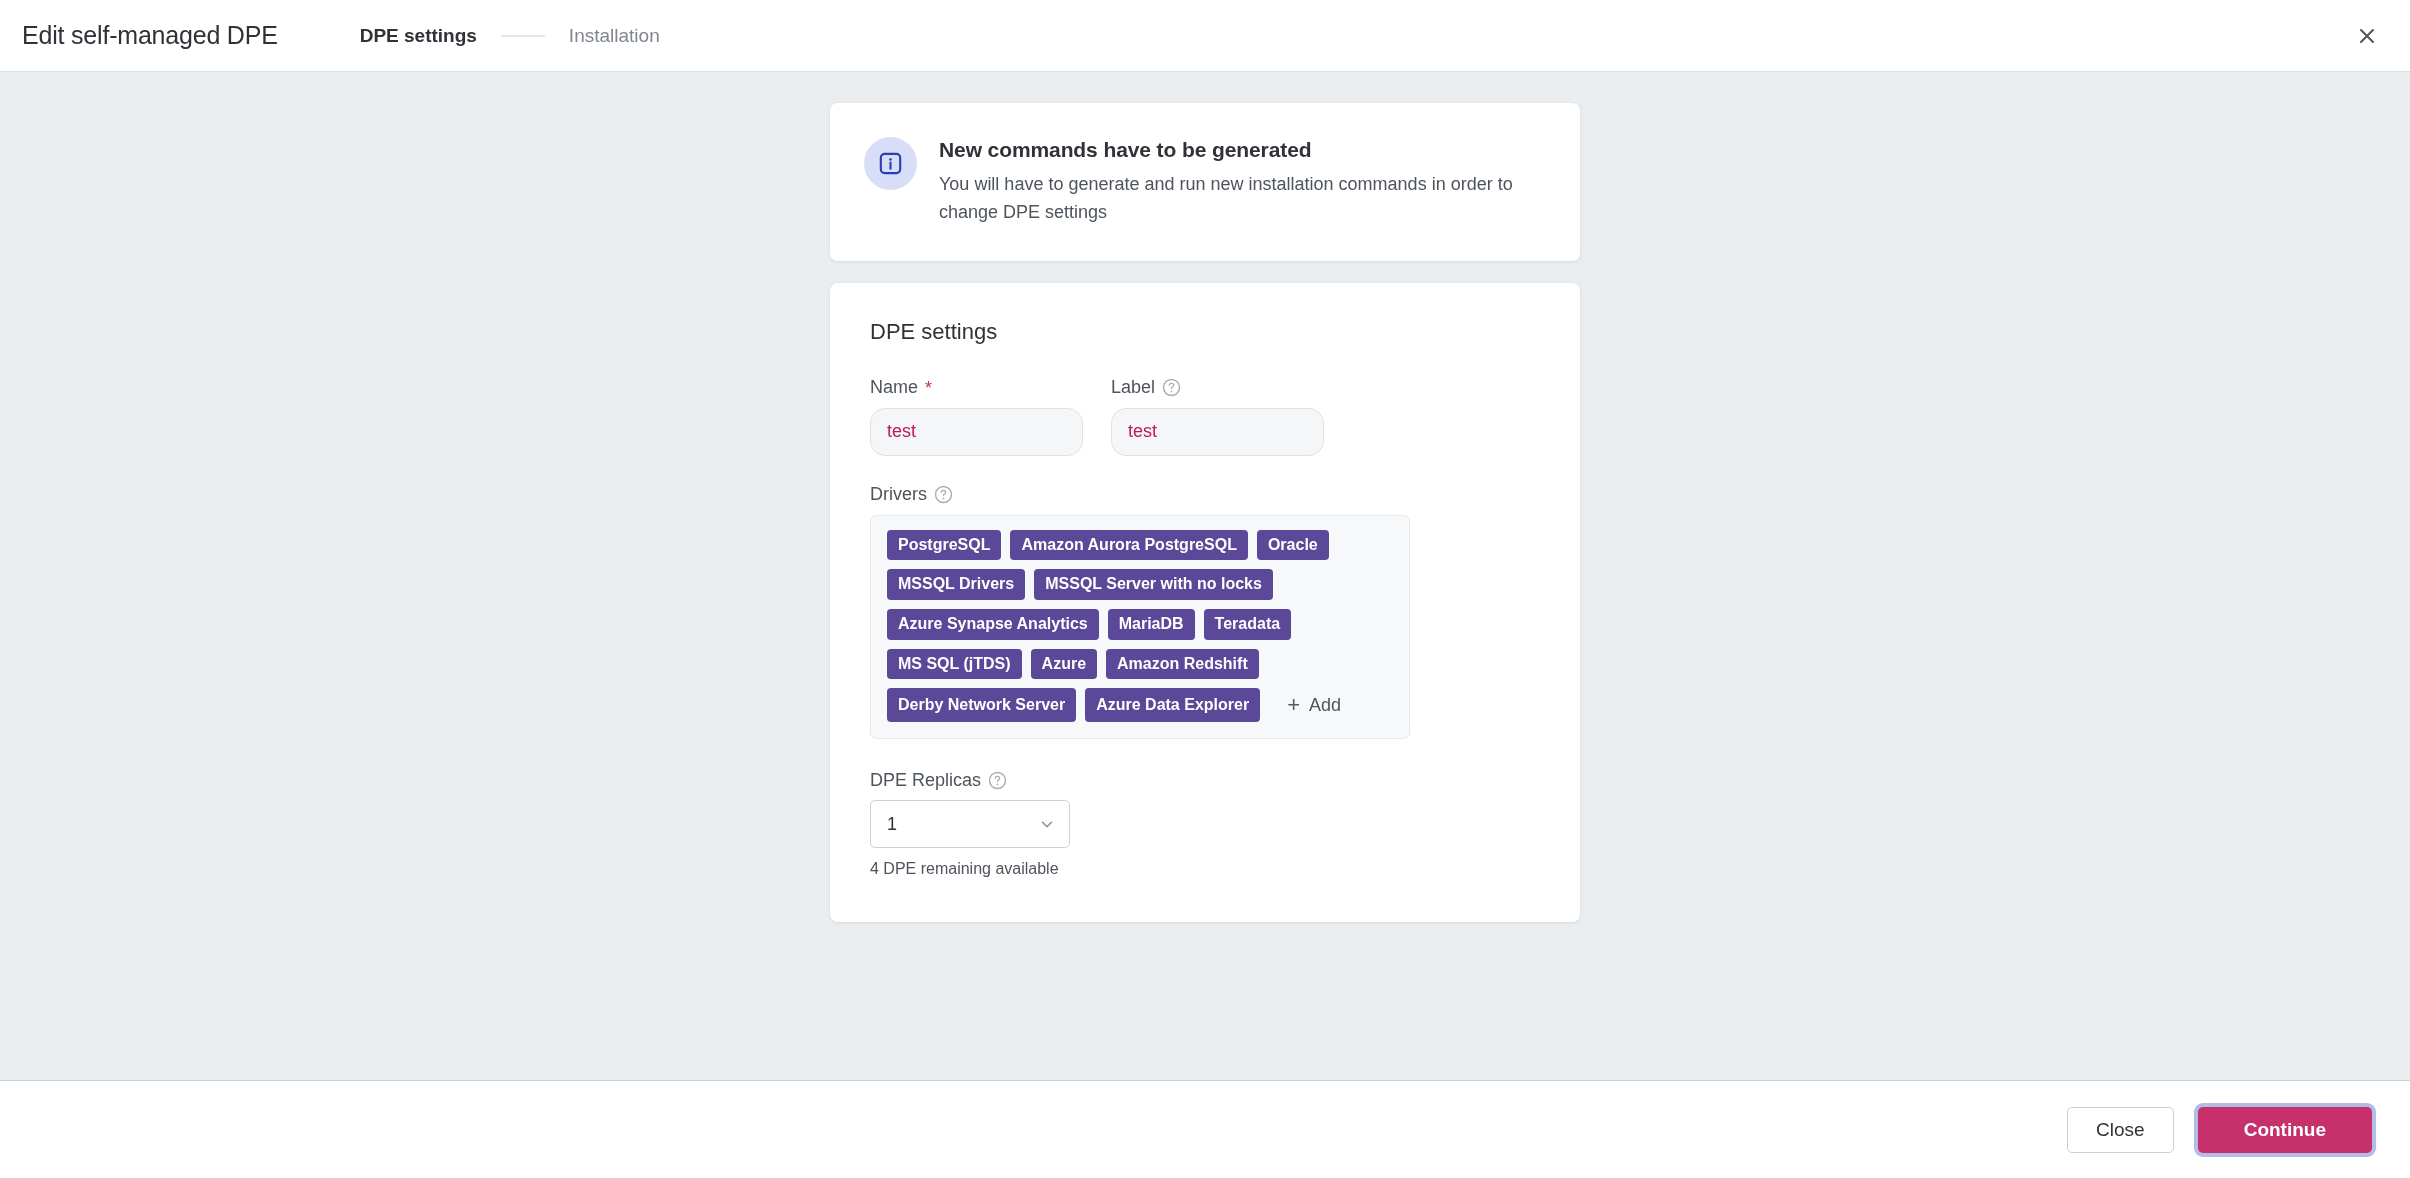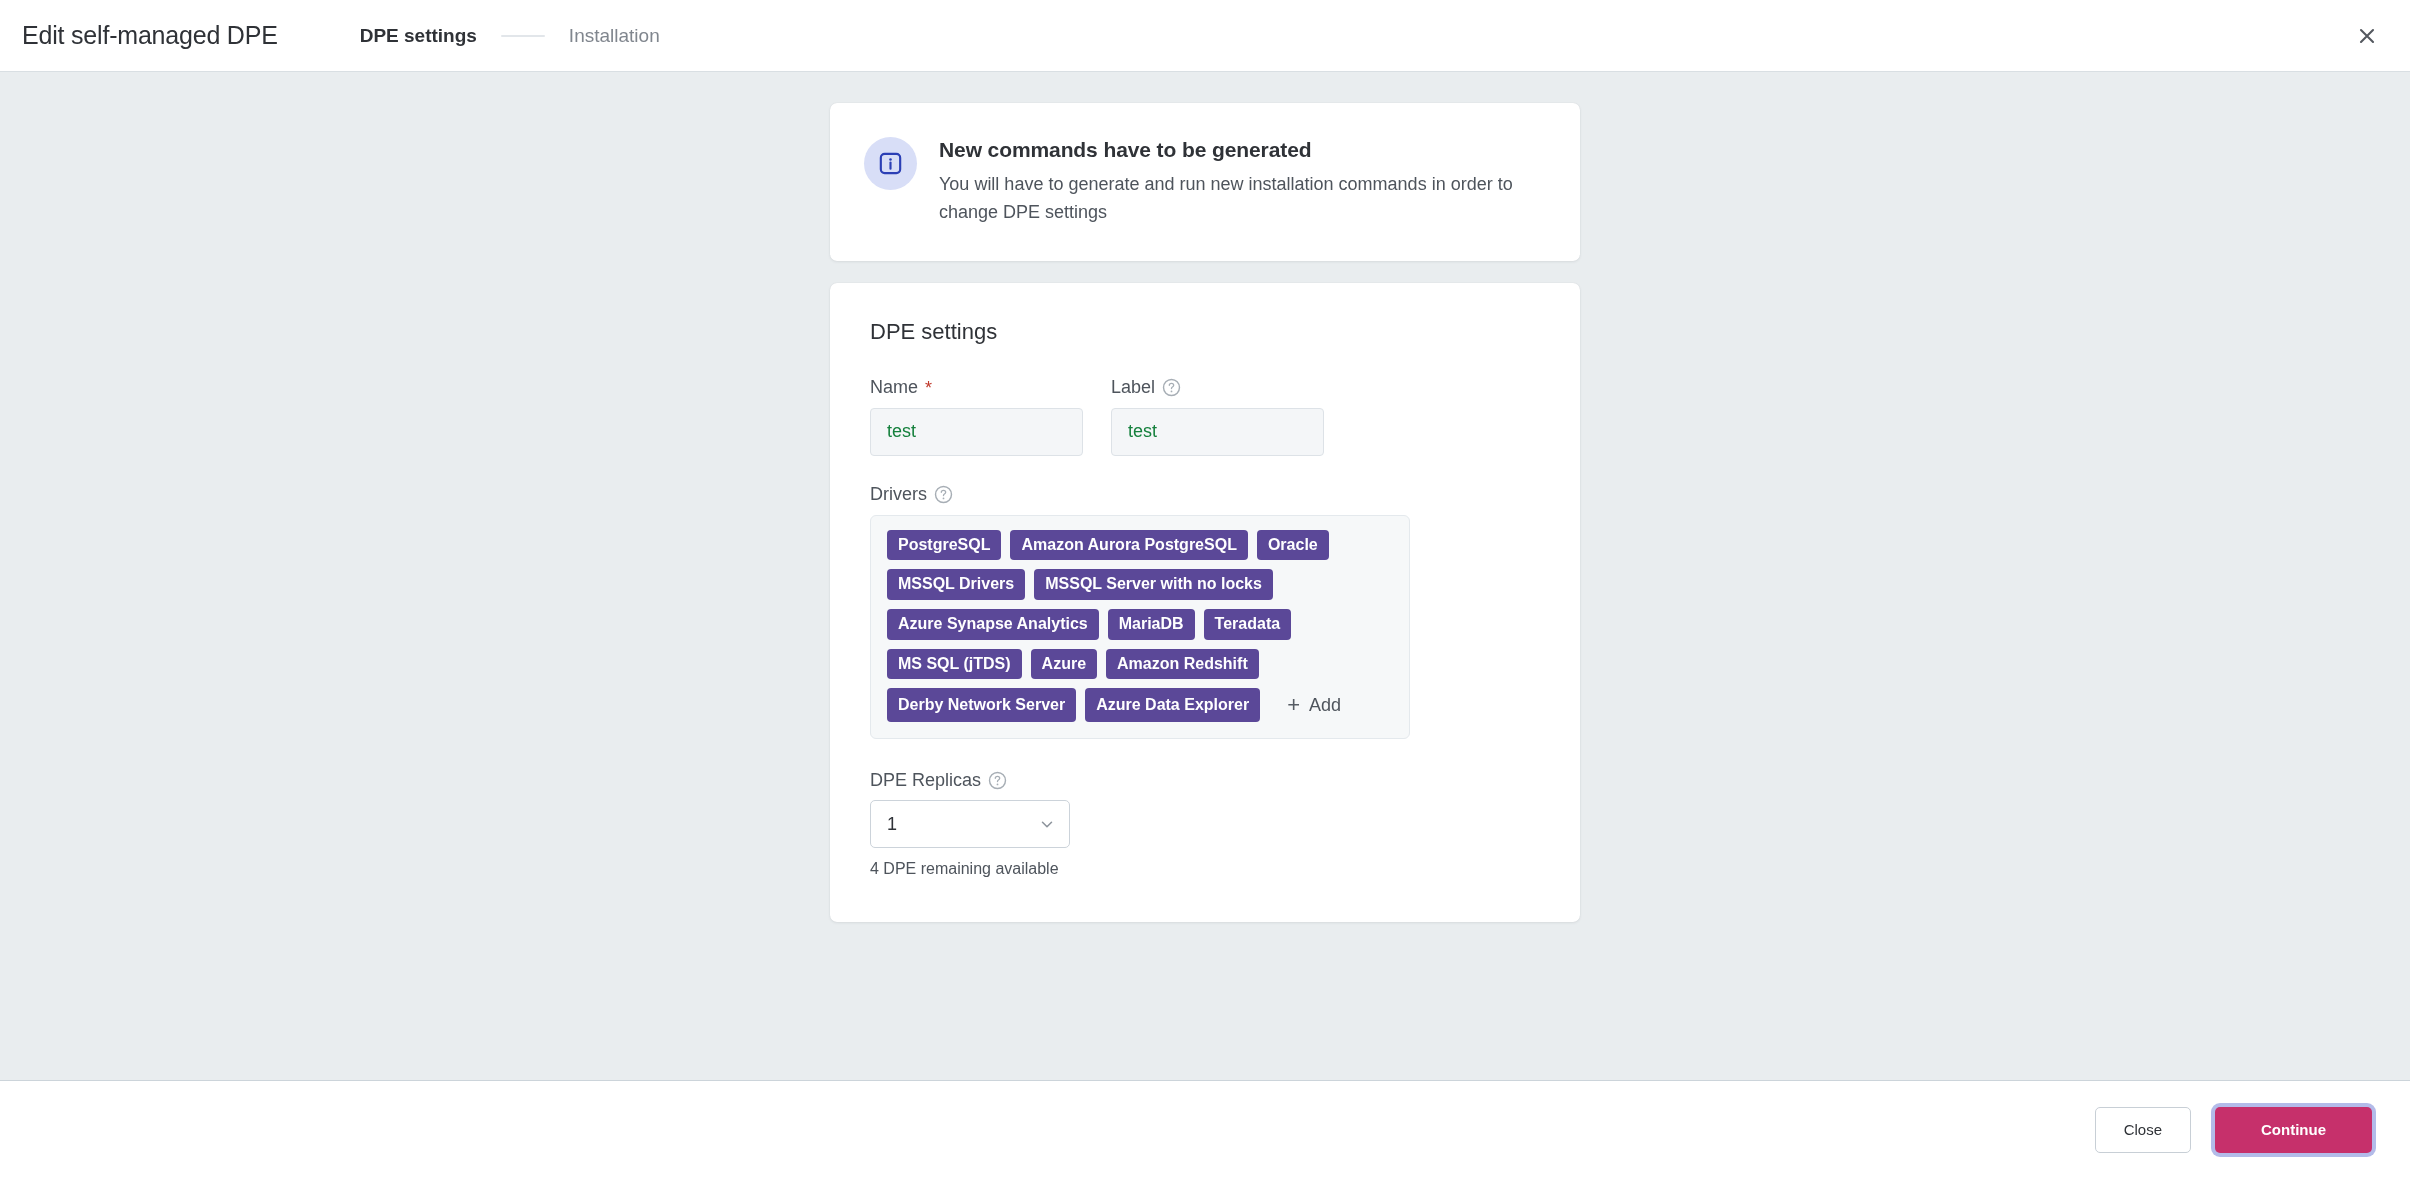--- a/index.html
+++ b/index.html
@@ -193,24 +193,24 @@
     height: 19px;
     flex: 0 0 auto;
   }
   .help-icon svg { display: block; }
 
   .text-input {
     width: 213px;
     height: 48px;
     background: #f4f6f8;
     border: 1px solid #dde2e7;
-    border-radius: 4px;
+    border-radius: 15px;
     padding: 0 16px;
     font-size: 18px;
-    color: #15803d;
+    color: #be185d;
     font-family: inherit;
     outline: none;
   }
 
   
   .drivers-block { margin-bottom: 30px; }
 
   .drivers-panel {
     background: #f6f8f9;
     border: 1px solid #e4e9ed;
@@ -302,21 +302,21 @@
     border-top: 1px solid #ccd4da;
     display: flex;
     align-items: center;
     justify-content: flex-end;
     padding-right: 38px;
     gap: 24px;
   }
 
   .btn {
     font-family: inherit;
-    font-size: 15px;
+    font-size: 19px;
     border-radius: 5px;
     cursor: pointer;
     white-space: nowrap;
   }
 
   .btn-close {
     background: #ffffff;
     border: 1px solid #c8cfd6;
     color: #2f3237;
     padding: 0 28px;

